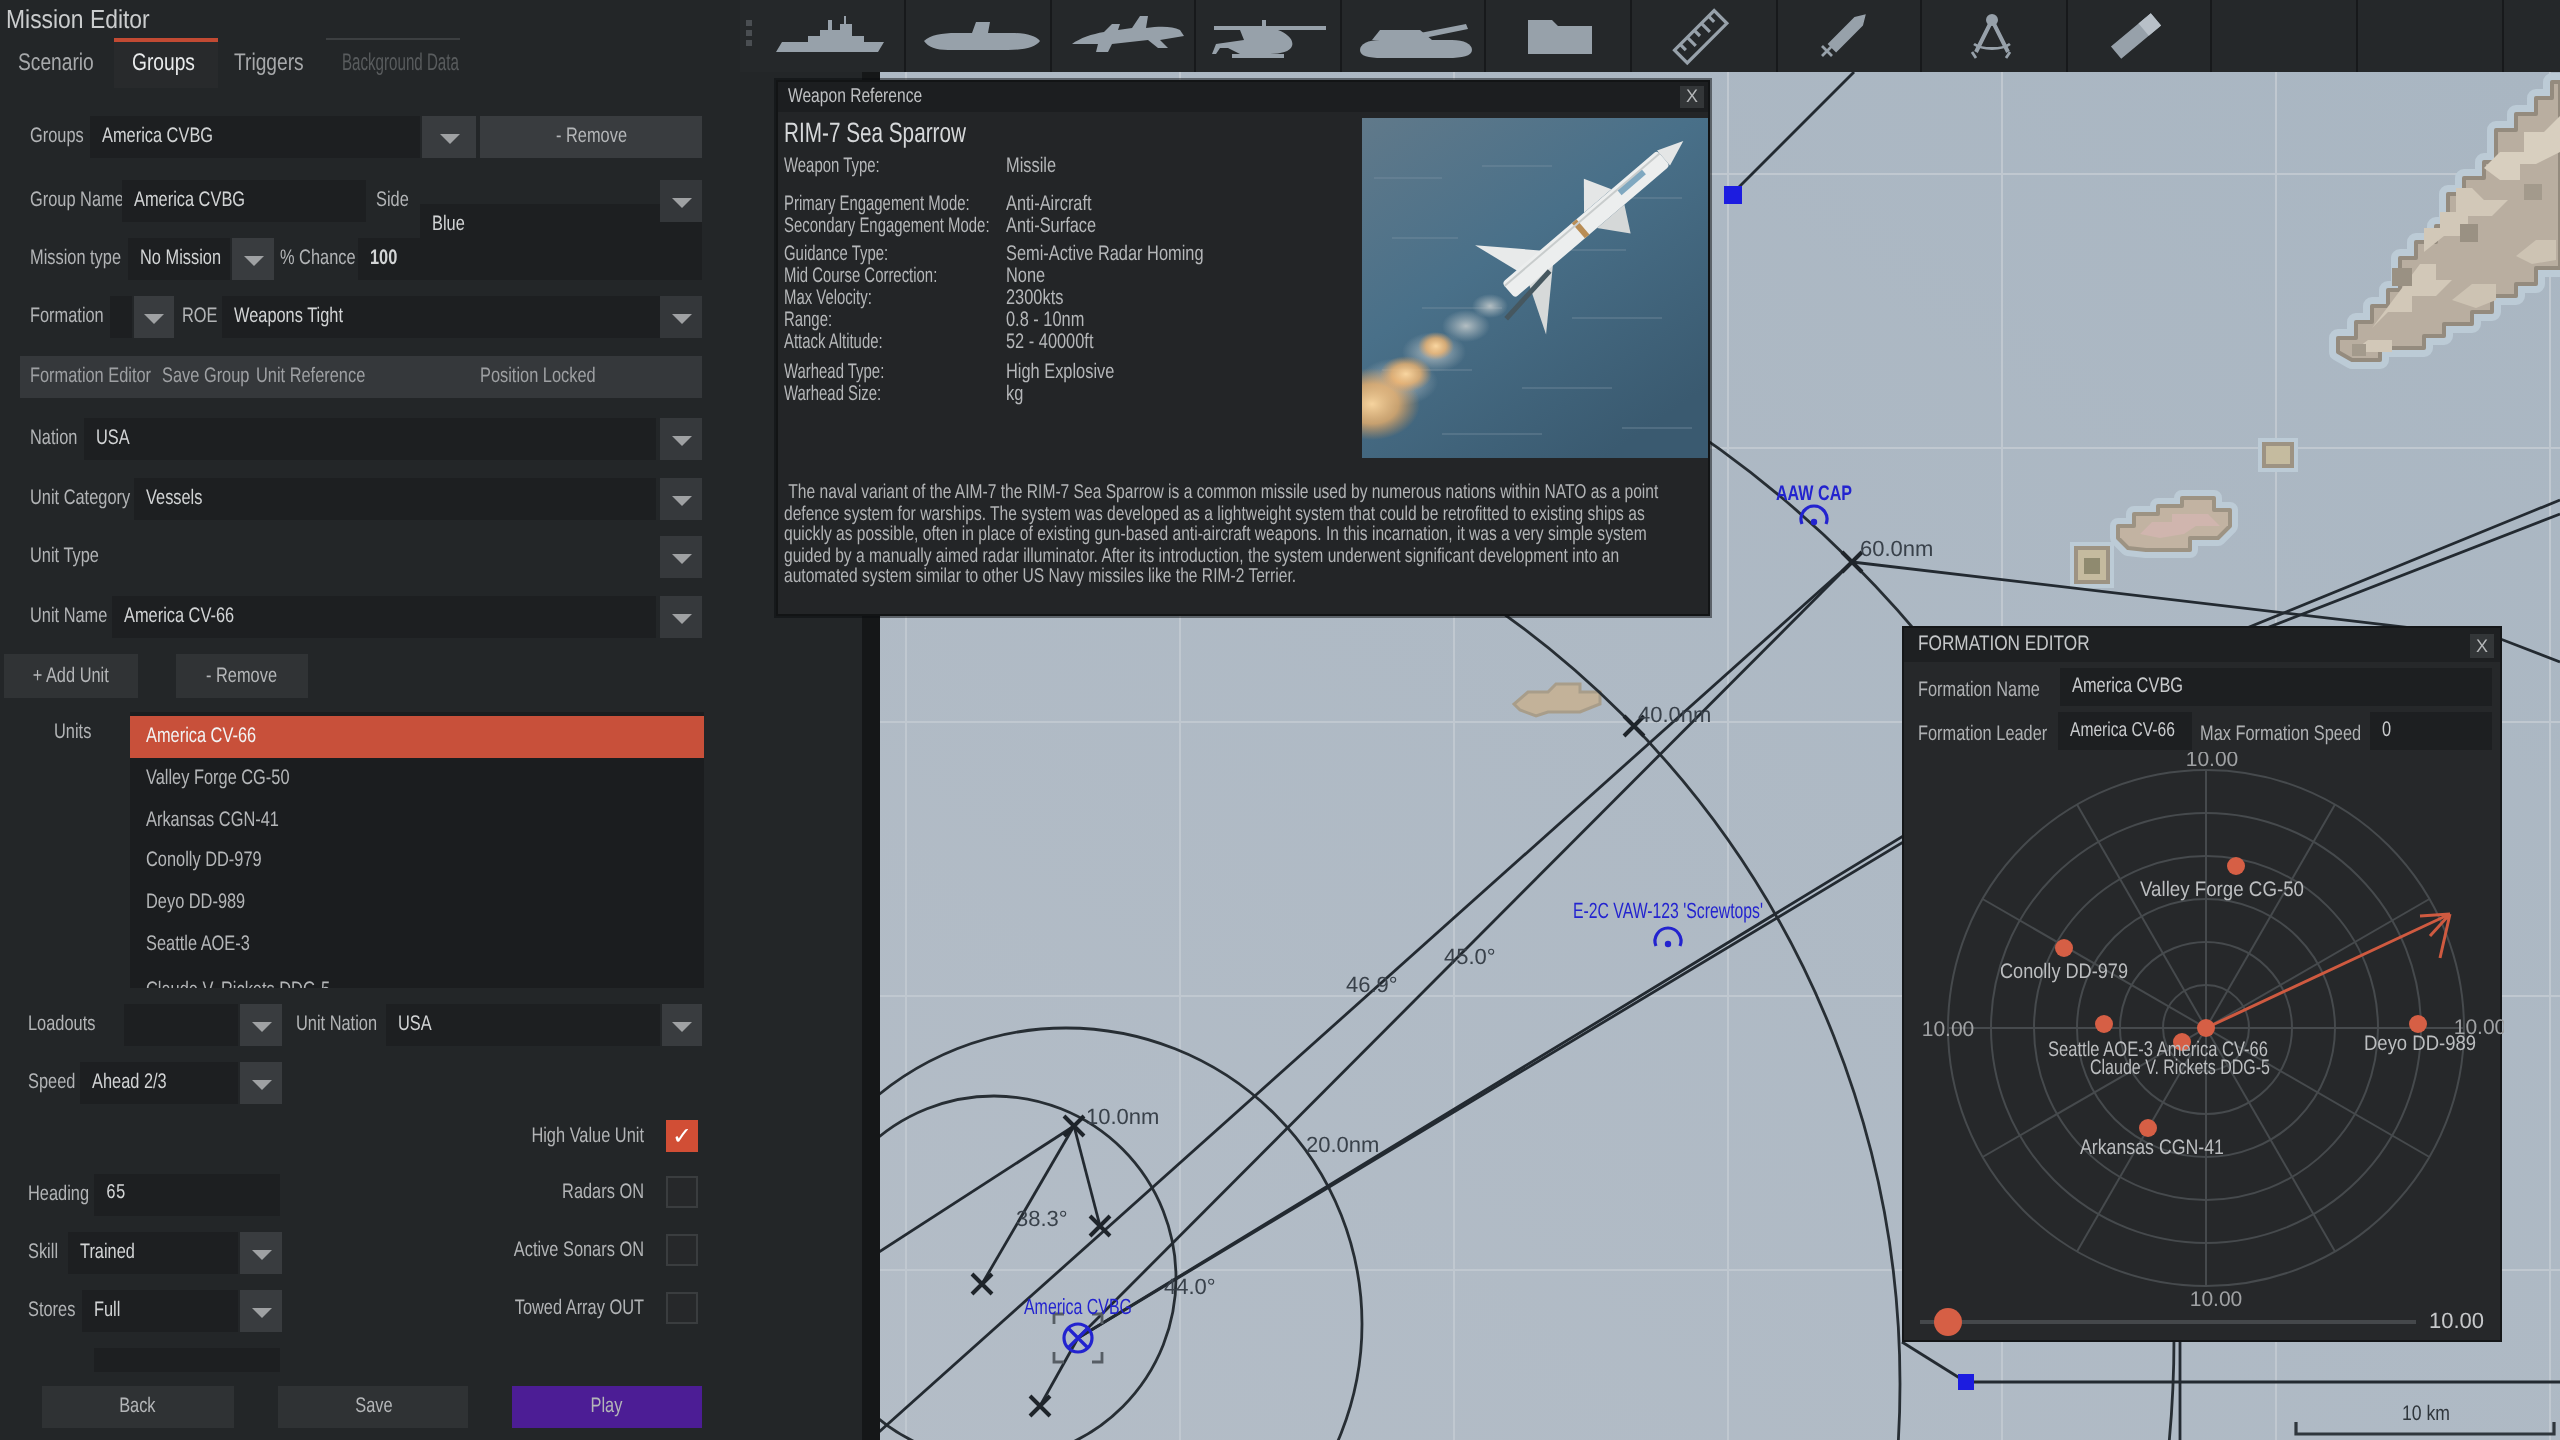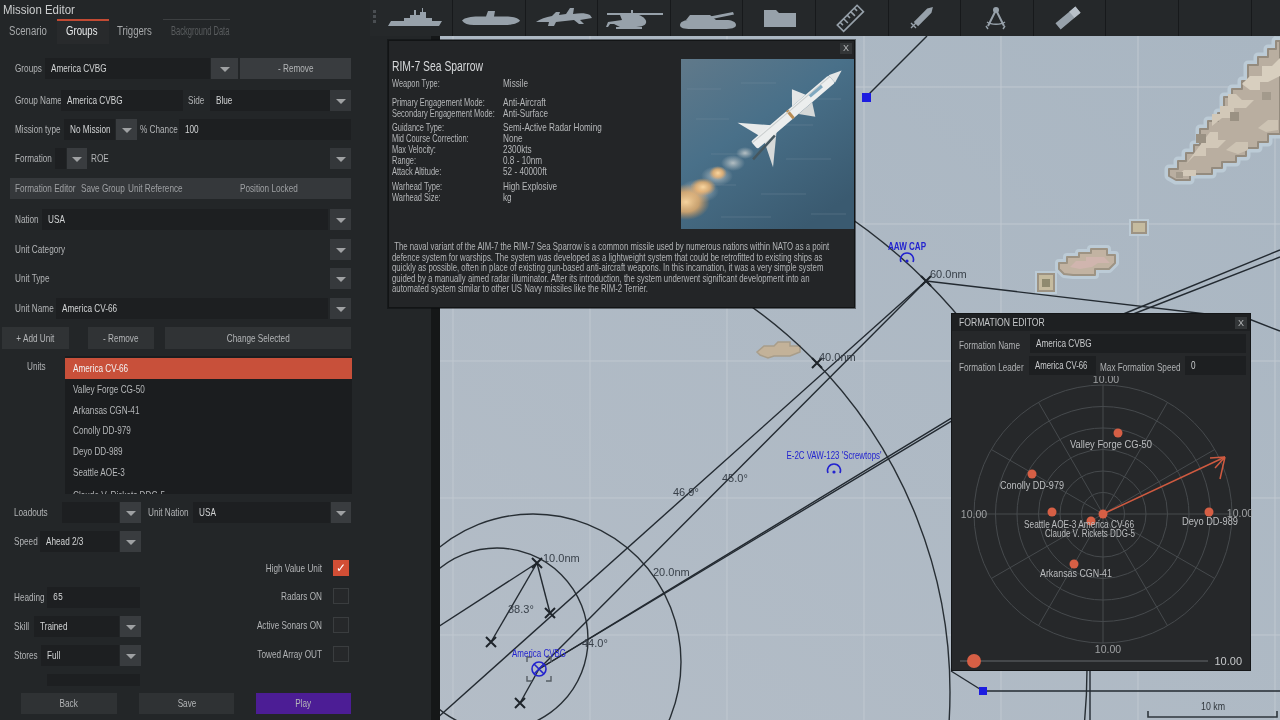--- a/index.html
+++ b/index.html
@@ -201,55 +201,56 @@
   <div class="tabt" style="left:171px;color:#595c5e;transform:scaleX(0.63);transform-origin:0 0;">Background Data</div>
 
   <div class="lbl" style="left:15px;top:58px;">Groups</div>
   <div class="fld" style="left:45px;top:58px;width:165px;"><span>America CVBG</span></div>
   <div class="arw" style="left:211px;top:58px;width:27px;"></div>
   <div class="btn" style="left:240px;top:58px;width:111px;background:#393c3f;"><span>- Remove</span></div>
 
   <div class="lbl" style="left:15px;top:90px;">Group Name</div>
   <div class="fld" style="left:61px;top:90px;width:122px;"><span>America CVBG</span></div>
   <div class="lbl" style="left:188px;top:90px;">Side</div>
-  <div class="fld" style="left:210px;top:90px;width:141px;"><span>Blue</span></div>
+  <div class="fld" style="left:210px;top:102px;width:141px;"><span>Blue</span></div>
   <div class="arw" style="left:330px;top:90px;width:21px;background:#34373a;"></div>
 
   <div class="lbl" style="left:15px;top:119px;">Mission type</div>
   <div class="fld" style="left:64px;top:119px;width:51px;"><span>No Mission</span></div>
   <div class="arw" style="left:116px;top:119px;width:21px;"></div>
   <div class="lbl" style="left:140px;top:119px;">% Chance</div>
-  <div class="fld" style="left:179px;top:119px;width:172px;"><span>100</span></div>
+  <div class="fld" style="left:179px;top:119px;width:172px;font-weight:bold;"><span>100</span></div>
 
   <div class="lbl" style="left:15px;top:148px;">Formation</div>
   <div class="fld" style="left:55px;top:148px;width:11px;"></div>
   <div class="arw" style="left:67px;top:148px;width:20px;"></div>
   <div class="lbl" style="left:91px;top:148px;">ROE</div>
+  <div class="fld" style="left:111px;top:148px;width:240px;"><span>Weapons Tight</span></div>
   <div class="arw" style="left:330px;top:148px;width:21px;background:#34373a;"></div>
 
   <div style="position:absolute;left:10px;top:178px;width:341px;height:21px;background:#35383b;"></div>
   <div class="lbl" style="left:15px;top:178px;color:#9ea0a3;">Formation Editor</div>
   <div class="lbl" style="left:81px;top:178px;color:#9ea0a3;">Save Group</div>
   <div class="lbl" style="left:128px;top:178px;color:#9ea0a3;">Unit Reference</div>
   <div class="lbl" style="left:240px;top:178px;color:#9ea0a3;">Position Locked</div>
 
   <div class="lbl" style="left:15px;top:209px;">Nation</div>
   <div class="fld" style="left:42px;top:209px;width:286px;"><span>USA</span></div>
   <div class="arw" style="left:330px;top:209px;width:21px;background:#36393c;"></div>
   <div class="lbl" style="left:15px;top:239px;">Unit Category</div>
+  <div class="fld" style="left:67px;top:239px;width:261px;"><span>Vessels</span></div>
   <div class="arw" style="left:330px;top:239px;width:21px;background:#36393c;"></div>
   <div class="lbl" style="left:15px;top:268px;">Unit Type</div>
   <div class="arw" style="left:330px;top:268px;width:21px;background:#36393c;"></div>
   <div class="lbl" style="left:15px;top:298px;">Unit Name</div>
   <div class="fld" style="left:56px;top:298px;width:272px;"><span>America CV-66</span></div>
   <div class="arw" style="left:330px;top:298px;width:21px;background:#36393c;"></div>
 
   <div class="btn" style="left:2px;top:327px;width:67px;height:22px;line-height:22px;"><span>+ Add Unit</span></div>
   <div class="btn" style="left:88px;top:327px;width:66px;height:22px;line-height:22px;"><span>- Remove</span></div>
-  <div class="btn" style="left:165px;top:327px;width:186px;height:22px;line-height:22px;"><span>Change Selected</span></div>
 
   <div class="lbl" style="left:27px;top:356px;">Units</div>
   <div style="position:absolute;left:65px;top:356px;width:287px;height:138px;background:#1b1d1f;overflow:hidden;">
     <div style="position:absolute;left:0;top:2px;width:287px;height:21px;background:#c8503a;"></div>
     <div class="ulr" style="top:2px;color:#f2f3f4;">America CV-66</div>
     <div class="ulr" style="top:23px;">Valley Forge CG-50</div>
     <div class="ulr" style="top:44px;">Arkansas CGN-41</div>
     <div class="ulr" style="top:64px;">Conolly DD-979</div>
     <div class="ulr" style="top:85px;">Deyo DD-989</div>
     <div class="ulr" style="top:106px;">Seattle AOE-3</div>
@@ -341,20 +342,21 @@
     </g>
 
     <g transform="rotate(-40 698 18)">
       <path d="M685 14 L703 14 L711 14 L711 22 L685 22 Z"></path>
       <rect x="703" y="14" width="8" height="8" fill="#b8c0c8"></rect>
     </g>
   </svg>
 </div>
 
 <div id="wref">
+  <div class="tb"><span>Weapon Reference</span></div>
   <div class="x">X</div>
   <div style="position:absolute;left:3px;top:17px;color:#d6d8da;font-size:14px;transform:scaleX(0.74);transform-origin:0 0;">RIM-7 Sea Sparrow</div>
   <div class="wk" style="top:36px;">Weapon Type:</div>
       <div class="wv" style="top:36px;">Missile</div>
   <div class="wk" style="top:55px;">Primary Engagement Mode:</div>
       <div class="wv" style="top:55px;">Anti-Aircraft</div>
   <div class="wk" style="top:66px;">Secondary Engagement Mode:</div>
       <div class="wv" style="top:66px;">Anti-Surface</div>
   <div class="wk" style="top:80px;">Guidance Type:</div>
       <div class="wv" style="top:80px;">Semi-Active Radar Homing</div>

